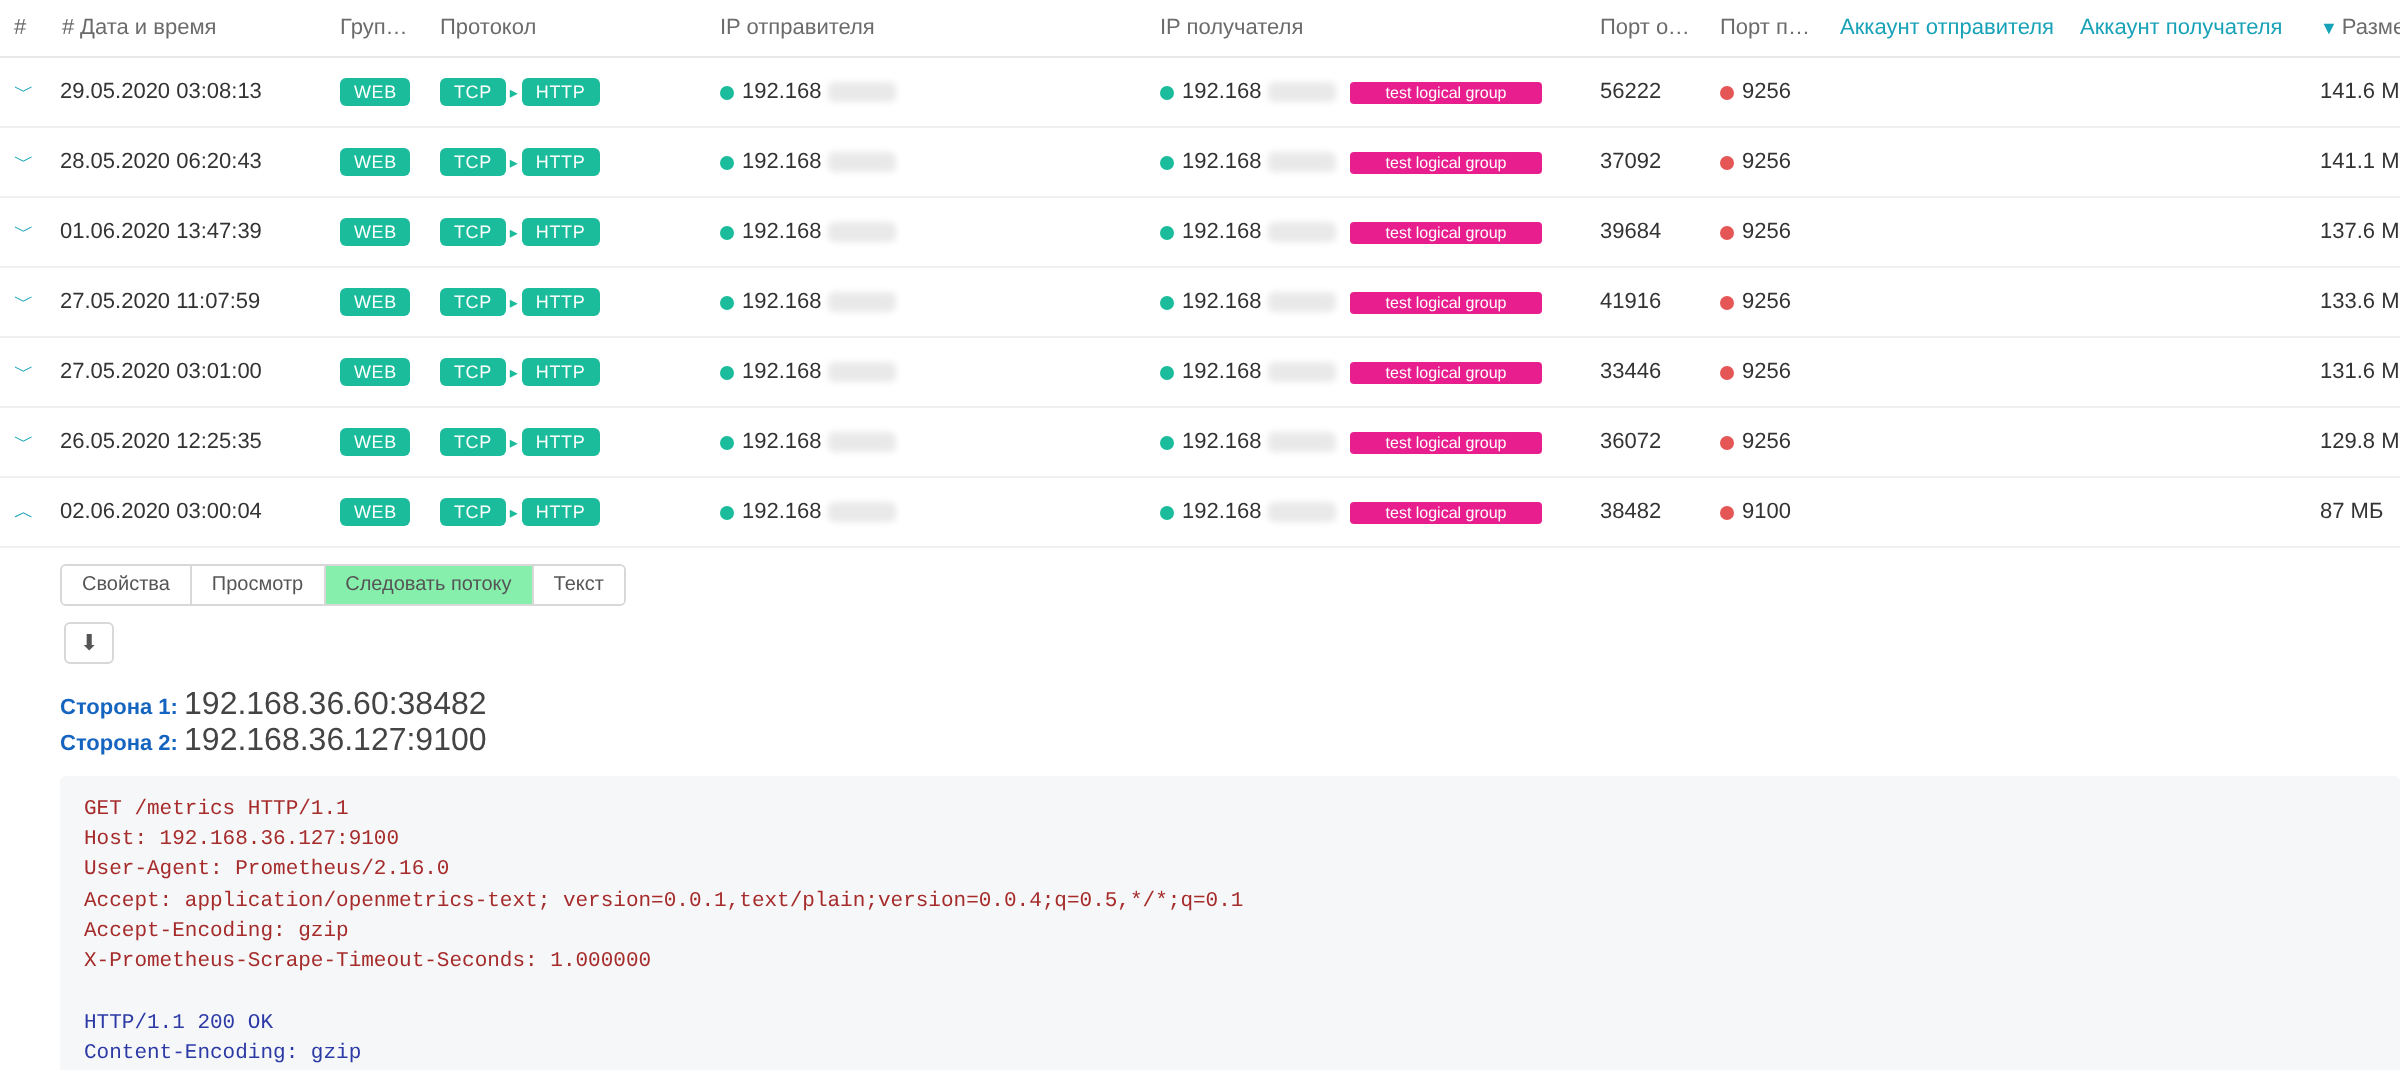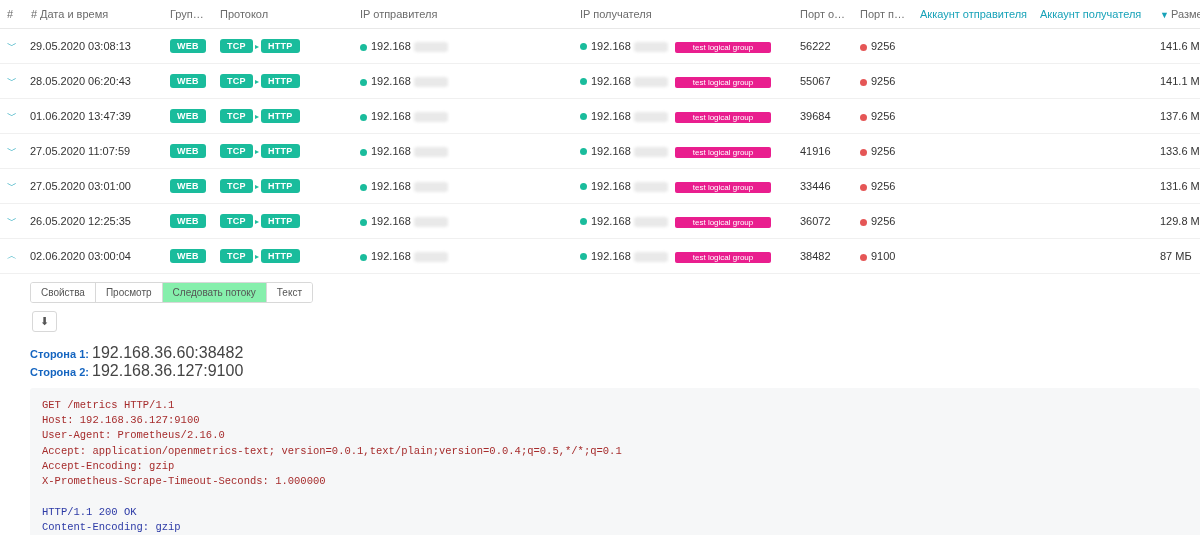--- a/index.html
+++ b/index.html
@@ -9,21 +9,21 @@
 td{padding:10px 6px;border-bottom:1px solid #f0f0f0;vertical-align:middle;white-space:nowrap}
 .col-exp{width:24px;text-align:center}
 .col-dt{width:140px}
 .col-grp{width:50px}
 .col-proto{width:140px}
 .col-ip{width:220px}
 .col-port{width:60px}
 .col-acct{width:120px;color:#17a2b8}
 .col-size{width:80px;text-align:left}
 .chevron{color:#17a2b8;cursor:pointer;font-size:10px;display:inline-block}
-.badge{display:inline-block;padding:2px 7px;border-radius:3px;color:#fff;font-size:9px;font-weight:bold;letter-spacing:.3px}
+.badge{display:inline-block;padding:2px 7px;border-radius:3px;color:#fff;font-size:9px;font-weight:normal;letter-spacing:.3px}
 .badge-web{background:#1abc9c}
 .badge-tcp{background:#1abc9c}
 .badge-http{background:#1abc9c}
 .proto-sep{color:#1abc9c;margin:0 2px;font-size:8px}
 .dot{display:inline-block;width:7px;height:7px;border-radius:50%;margin-right:4px;vertical-align:middle}
 .dot-green{background:#1abc9c}
 .dot-red{background:#e55656}
 .ip-blur{display:inline-block;width:34px;height:10px;background:#e9e9e9;border-radius:3px;filter:blur(1.5px);margin:0 3px;vertical-align:middle}
 .badge-logical{display:inline-block;background:#e91e8e;color:#fff;font-size:8px;padding:1px 18px;border-radius:2px;margin-left:4px}
 .sort-ind{color:#17a2b8;font-size:9px;margin-right:2px}
@@ -88,21 +88,21 @@
         <td></td>
         <td>141.6 МБ</td>
       </tr>
       <tr>
         <td class="col-exp"><span class="chevron">﹀</span></td>
         <td>28.05.2020 06:20:43</td>
         <td><span class="badge badge-web">WEB</span></td>
         <td><span class="badge badge-tcp">TCP</span><span class="proto-sep">▸</span><span class="badge badge-http">HTTP</span></td>
         <td><span class="dot dot-green"></span>192.168<span class="ip-blur"></span></td>
         <td><span class="dot dot-green"></span>192.168<span class="ip-blur"></span><span class="badge-logical">test logical group</span></td>
-        <td>55067</td>
+        <td>37092</td>
         <td><span class="dot dot-red"></span>9256</td>
         <td></td>
         <td></td>
         <td>141.1 МБ</td>
       </tr>
       <tr>
         <td class="col-exp"><span class="chevron">﹀</span></td>
         <td>01.06.2020 13:47:39</td>
         <td><span class="badge badge-web">WEB</span></td>
         <td><span class="badge badge-tcp">TCP</span><span class="proto-sep">▸</span><span class="badge badge-http">HTTP</span></td>

